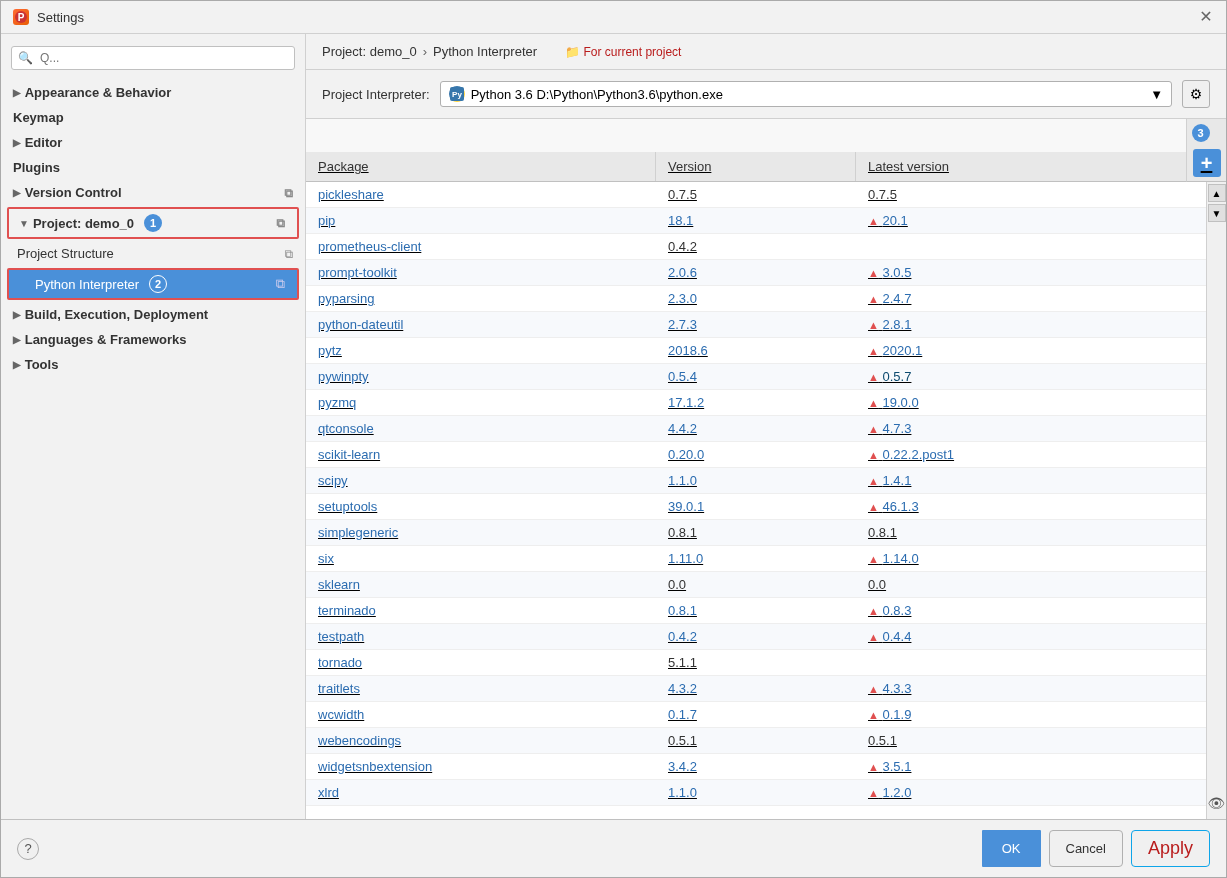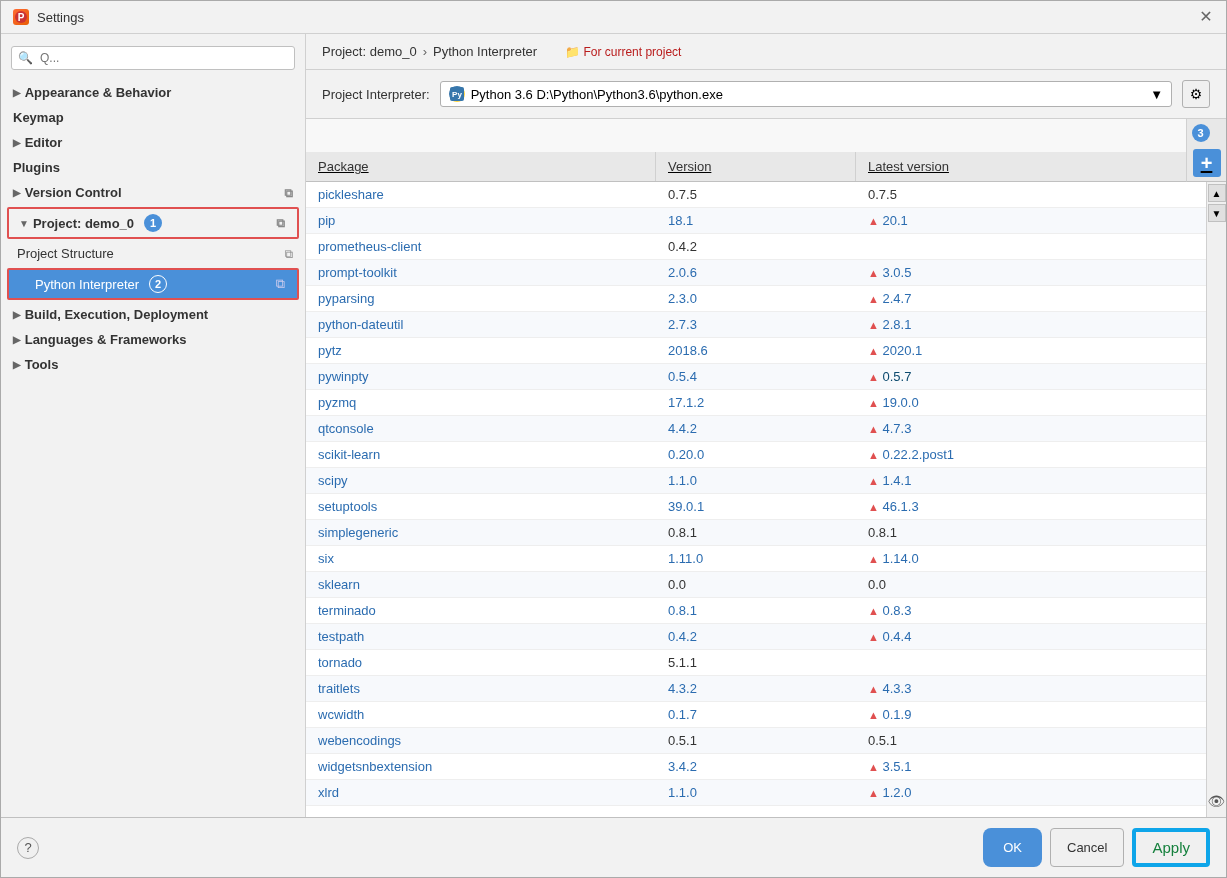--- a/index.html
+++ b/index.html
@@ -315,42 +315,42 @@
     .bottom-right {
       display: flex;
       gap: 8px;
     }
 
     .btn-ok {
       background: #4a90d9;
       color: white;
       border: none;
       padding: 7px 20px;
-      border-radius: 8px;
+      border-radius: 1px;
       font-size: 13px;
       cursor: pointer;
     }
 
     .btn-cancel {
       background: #f0f0f0;
       color: #333;
       border: 1px solid #b0b0b0;
       padding: 7px 16px;
       border-radius: 4px;
       font-size: 13px;
       cursor: pointer;
     }
 
     .btn-apply {
       background: #f0f0f0;
-      color: #15803d;
-      border: 4px solid #0ea5e9;
+      color: #b91c1c;
+      border: 1px solid #0ea5e9;
       padding: 7px 16px;
       border-radius: 4px;
-      font-size: 15px;
+      font-size: 18px;
       cursor: pointer;
     }
 
     .table-outer {
       flex: 1;
       display: flex;
       flex-direction: column;
       overflow: hidden;
       position: relative;
     }
@@ -510,21 +510,21 @@
           </div>
           <div class="table-right-btns">
             <div style="position:relative;">
               <span class="badge-3" style="position:relative; top:auto; right:auto; display:inline-flex; margin:3px;">3</span>
               <button class="add-btn" style="position:relative;">+</button>
             </div>
           </div>
         </div>
 
         <div style="display:flex; flex:1; overflow:hidden;">
-          <div class="table-body" id="tableBody" style="flex:1;">
+          <div class="table-body" id="tableBody" style="flex:1;text-decoration:underline;">
 
           <div class="table-row">
                 <div class="td package">pickleshare</div>
                 <div class="td">0.7.5</div>
                 <div class="td">0.7.5</div>
               </div>
               <div class="table-row">
                 <div class="td package">pip</div>
                 <div class="td version-upgrade">18.1</div>
                 <div class="td"><span style="color:#e05050; font-size:11px;">▲</span> <span style="color:#2b6cb0;">20.1</span></div>

